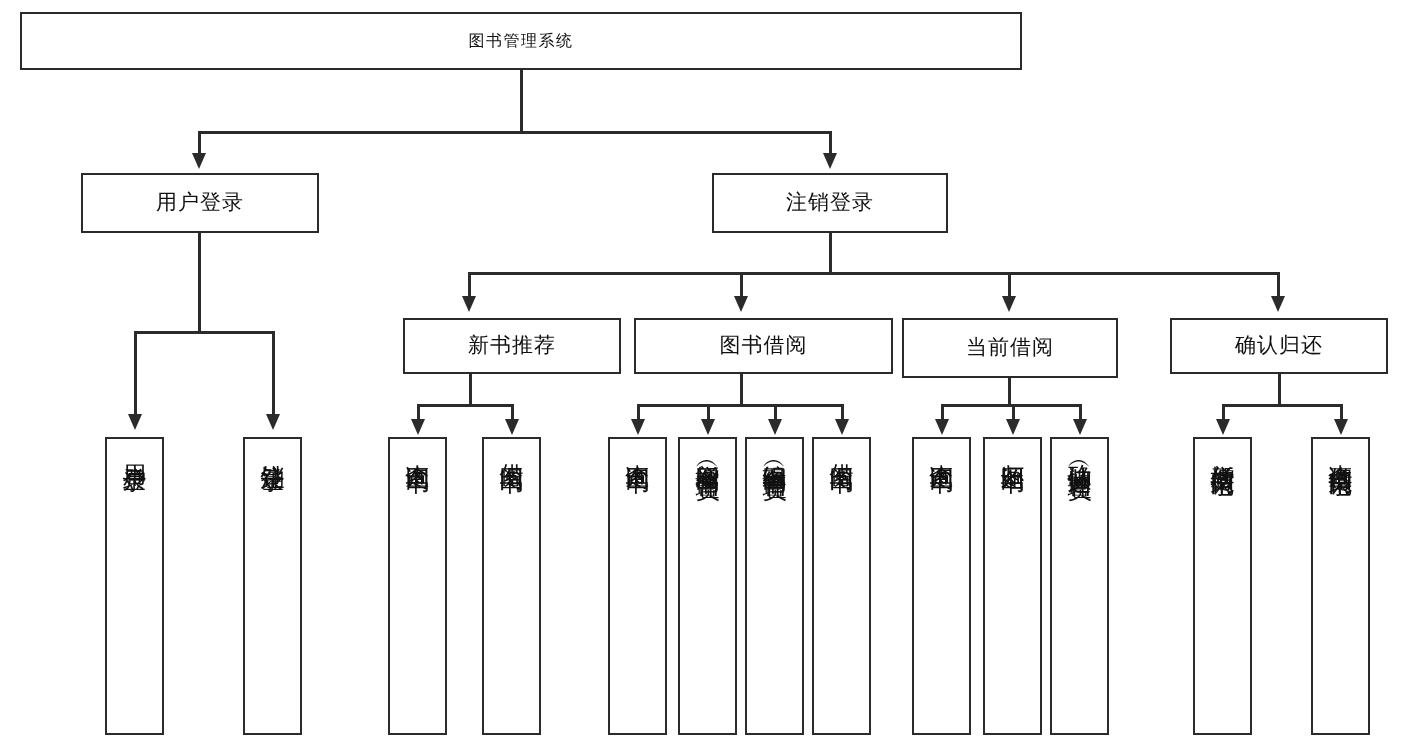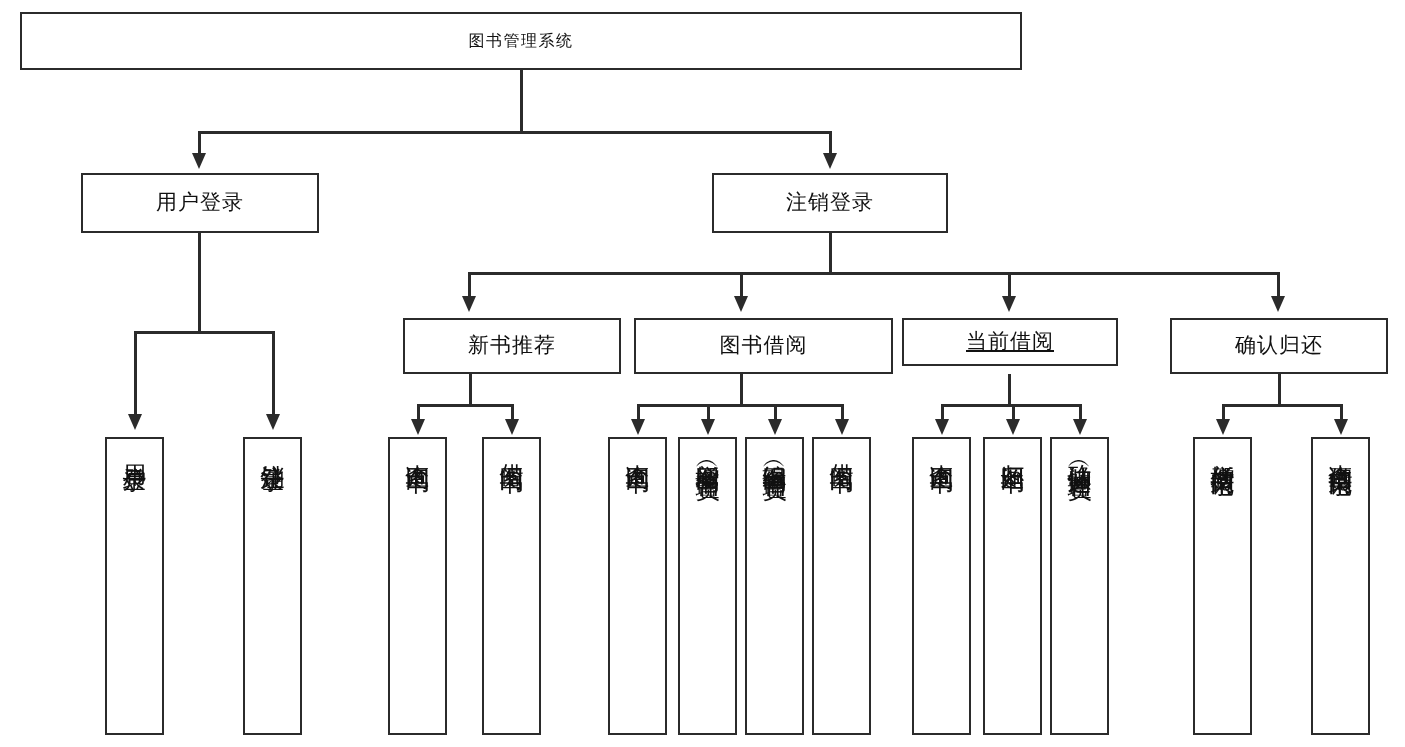--- a/index.html
+++ b/index.html
@@ -161,21 +161,21 @@
   </div>
 
   <div class="node h" style="left:361px; top:318px; width:218px; height:56px;margin-left:42px;">
     <span class="lbl">新书推荐</span>
   </div>
 
   <div class="node h" style="left:634px; top:318px; width:259px; height:56px;">
     <span class="lbl">图书借阅</span>
   </div>
 
-  <div class="node h" style="left:902px; top:318px; width:216px; height:48px;text-decoration:underline;">
+  <div class="node h" style="left:902px; top:318px; width:216px; height:60px;">
     <span class="lbl">当前借阅</span>
   </div>
 
   <div class="node h" style="left:1170px; top:318px; width:218px; height:56px;">
     <span class="lbl">确认归还</span>
   </div>
 
   <div class="node v" style="left:105px; top:437px; width:59px; height:298px;">
     <span class="lbl">用户登录</span>
   </div>

